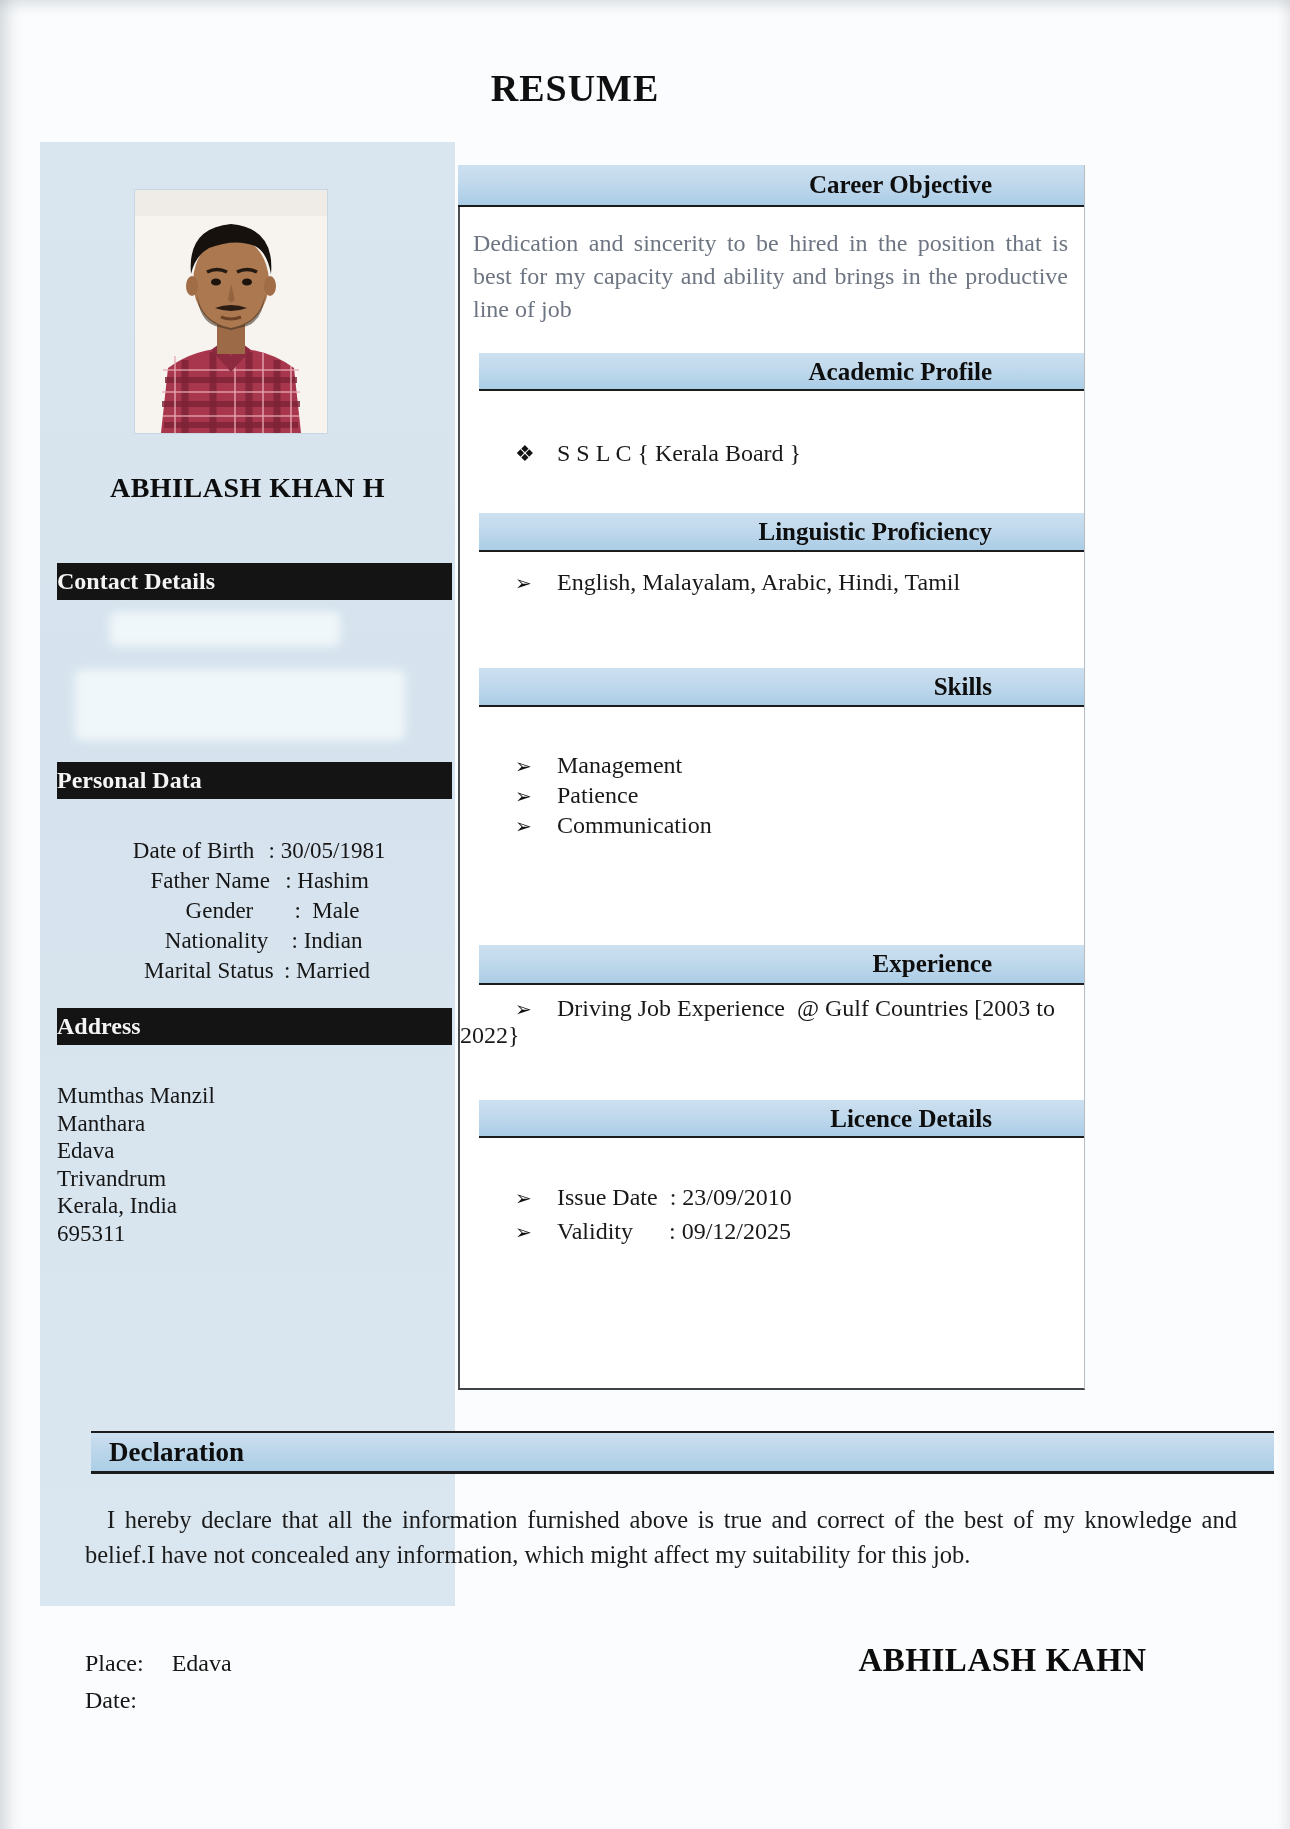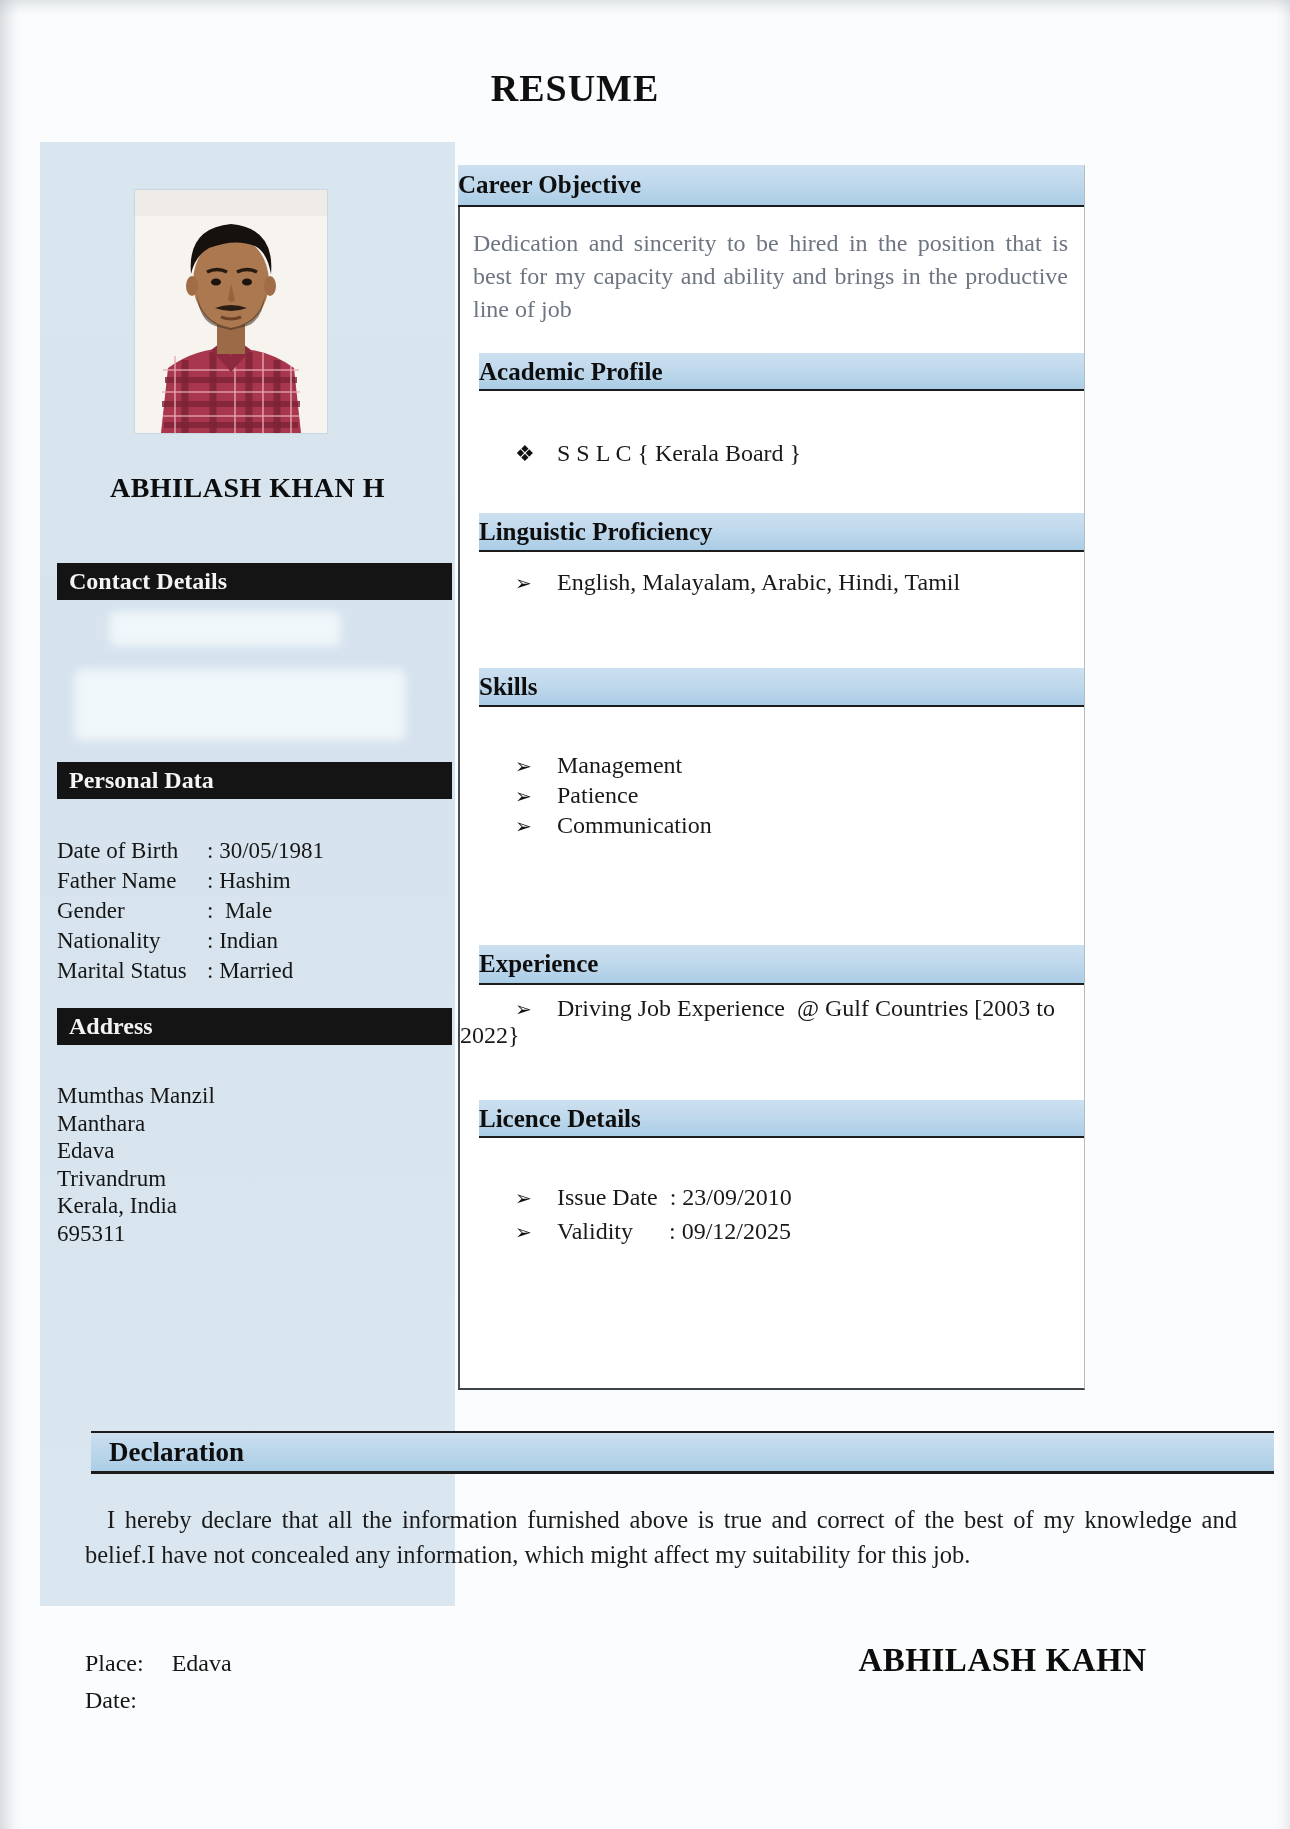--- a/index.html
+++ b/index.html
@@ -24,45 +24,45 @@
     position:absolute;left:95px;top:48px;width:192px;height:243px;
     background:#f6f4f1;box-shadow:0 0 0 1px rgba(190,205,215,.6);
   }
   .cand-name{
     position:absolute;left:0;top:330px;width:100%;text-align:center;
     font-size:28px;font-weight:bold;letter-spacing:.5px;color:#0d0d0d;
   }
   .black-bar{
     position:absolute;left:17px;width:395px;height:37px;background:#141414;
     color:#f4f4f4;font-weight:bold;font-size:24px;line-height:37px;
-    padding-left:12px;box-sizing:border-box;
+    padding-left:0;box-sizing:border-box;
   }
   .bar-contact{top:421px;}
   .bar-personal{top:620px;}
   .bar-address{top:866px;}
   .redacted{position:absolute;background:rgba(242,248,251,.92);filter:blur(5px);border-radius:6px;}
   .red1{left:70px;top:470px;width:230px;height:34px;}
   .red2{left:35px;top:528px;width:330px;height:70px;}
   .pdata{position:absolute;left:17px;top:694px;width:390px;font-size:23px;line-height:30px;}
-  .pdata .row{white-space:pre-wrap;}
+  .pdata .row{white-space:pre-wrap;text-align:center;}
   .pdata .lbl{display:inline-block;width:150px;}
   .addr{position:absolute;left:17px;top:940px;width:380px;font-size:23px;line-height:27.5px;}
   
   .main-col{
     position:absolute;left:458px;top:165px;width:627px;height:1225px;
     background:#ffffff;box-sizing:border-box;
     border-left:2px solid #4a4f54;border-right:1px solid #b5bcc2;
     border-bottom:2px solid #3f4449;
   }
   .band{
     position:absolute;right:0;height:40px;box-sizing:border-box;
     background:linear-gradient(180deg,#cce0f0 0%,#c3daed 38%,#aacde6 100%);
     border-bottom:2px solid #1c1c1c;
-    text-align:left;font-size:25px;font-weight:bold;color:#0e0e0e;
-    line-height:38px;padding-right:116px;
+    text-align:right;font-size:25px;font-weight:bold;color:#0e0e0e;
+    line-height:38px;padding-right:92px;
   }
   .band-full{left:-2px;}
   .band-inset{left:19px;}
   .objective{
     position:absolute;left:13px;right:16px;top:62px;margin:0;
     font-size:24px;line-height:33px;text-align:justify;color:#6e7582;
   }
   .blist{position:absolute;left:0;right:0;margin:0;padding:0;list-style:none;}
   .blist li{white-space:pre-wrap;font-size:24px;color:#191919;}
   .blt{font-family:"DejaVu Sans",sans-serif;font-size:20px;display:inline-block;width:42px;

